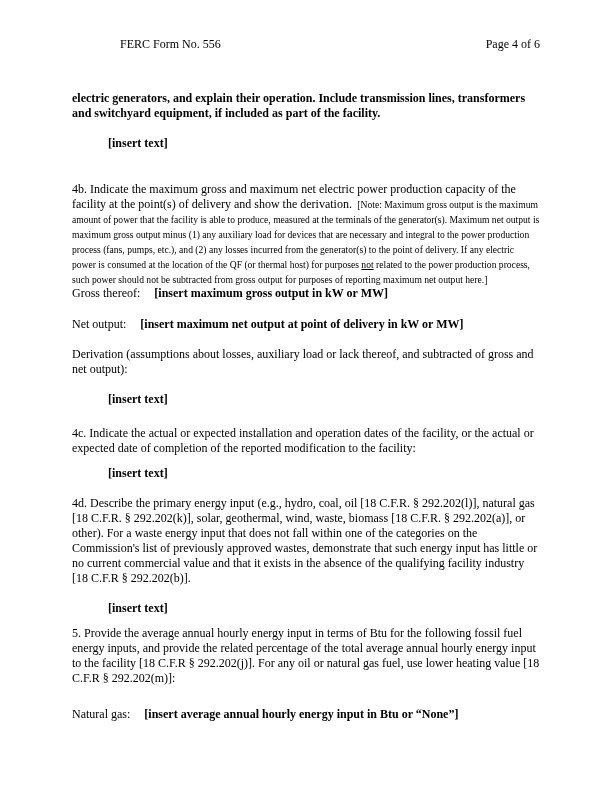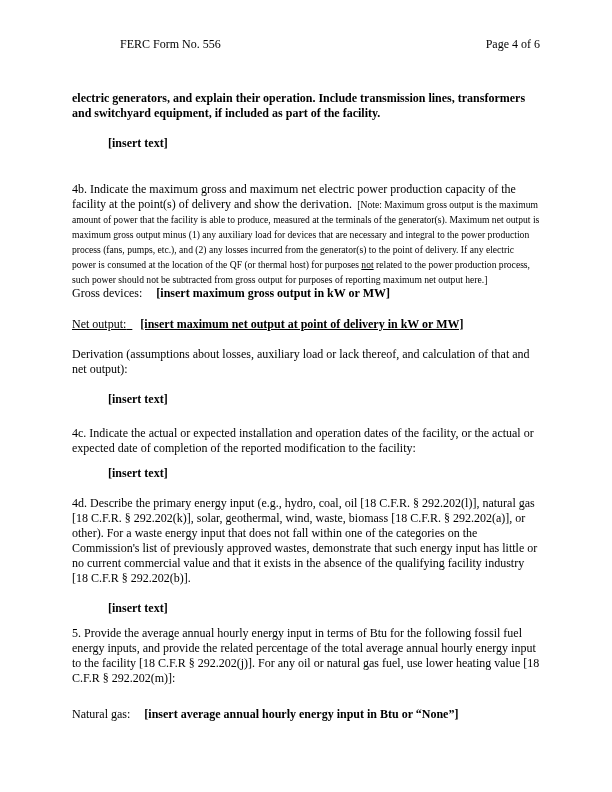--- a/index.html
+++ b/index.html
@@ -31,30 +31,30 @@
 
 <div class="body-text" style="top:91px;font-weight:bold;">electric generators, and explain their operation. Include transmission lines, transformers and switchyard equipment, if included as part of the facility.</div>
 <div class="insert" style="top:136px;">[insert text]</div>
 
 <div class="body-text" style="top:182px;">
   <span>4b. Indicate the maximum gross and maximum net electric power production capacity of the facility at the point(s) of delivery and show the derivation.</span>
   <span class="small">&nbsp;<span>[Note: Maximum gross output is the maximum amount of power that the facility is able to produce, measured at the terminals of the generator(s). Maximum net output is maximum gross output minus (1) any auxiliary load for devices that are necessary and integral to the power production process (fans, pumps, etc.), and (2) any losses incurred from the generator(s) to the point of delivery. If any electric power is consumed at the location of the QF (or thermal host) for purposes </span><u>not</u><span> related to the power production process, such power should not be subtracted from gross output for purposes of reporting maximum net output here.]</span></span>
 </div>
 
 <div class="field" style="top:286px;">
-  <span>Gross devices:</span>&nbsp;
+  <span>Gross thereof:</span>&nbsp;
   <b>[insert maximum gross output in kW or MW]</b>
 </div>
 
-<div class="field" style="top:317px;text-decoration:underline;">
+<div class="field" style="top:317px;">
   <span>Net output:</span>&nbsp;
   <b>[insert maximum net output at point of delivery in kW or MW]</b>
 </div>
 
-<div class="body-text" style="top:347px;">Derivation (assumptions about losses, auxiliary load or lack thereof, and calculation of that and net output):</div>
+<div class="body-text" style="top:347px;">Derivation (assumptions about losses, auxiliary load or lack thereof, and subtracted of gross and net output):</div>
 <div class="insert" style="top:392px;">[insert text]</div>
 
 <div class="body-text" style="top:426px;">4c. Indicate the actual or expected installation and operation dates of the facility, or the actual or expected date of completion of the reported modification to the facility:</div>
 <div class="insert" style="top:466px;">[insert text]</div>
 
 <div class="body-text" style="top:496px;">4d. Describe the primary energy input (e.g., hydro, coal, oil [18 C.F.R. § 292.202(l)], natural gas [18 C.F.R. § 292.202(k)], solar, geothermal, wind, waste, biomass [18 C.F.R. § 292.202(a)], or other). For a waste energy input that does not fall within one of the categories on the Commission's list of previously approved wastes, demonstrate that such energy input has little or no current commercial value and that it exists in the absence of the qualifying facility industry [18 C.F.R § 292.202(b)].</div>
 <div class="insert" style="top:601px;">[insert text]</div>
 
 <div class="body-text" style="top:626px;">5. Provide the average annual hourly energy input in terms of Btu for the following fossil fuel energy inputs, and provide the related percentage of the total average annual hourly energy input to the facility [18 C.F.R § 292.202(j)]. For any oil or natural gas fuel, use lower heating value [18 C.F.R § 292.202(m)]:</div>
 

